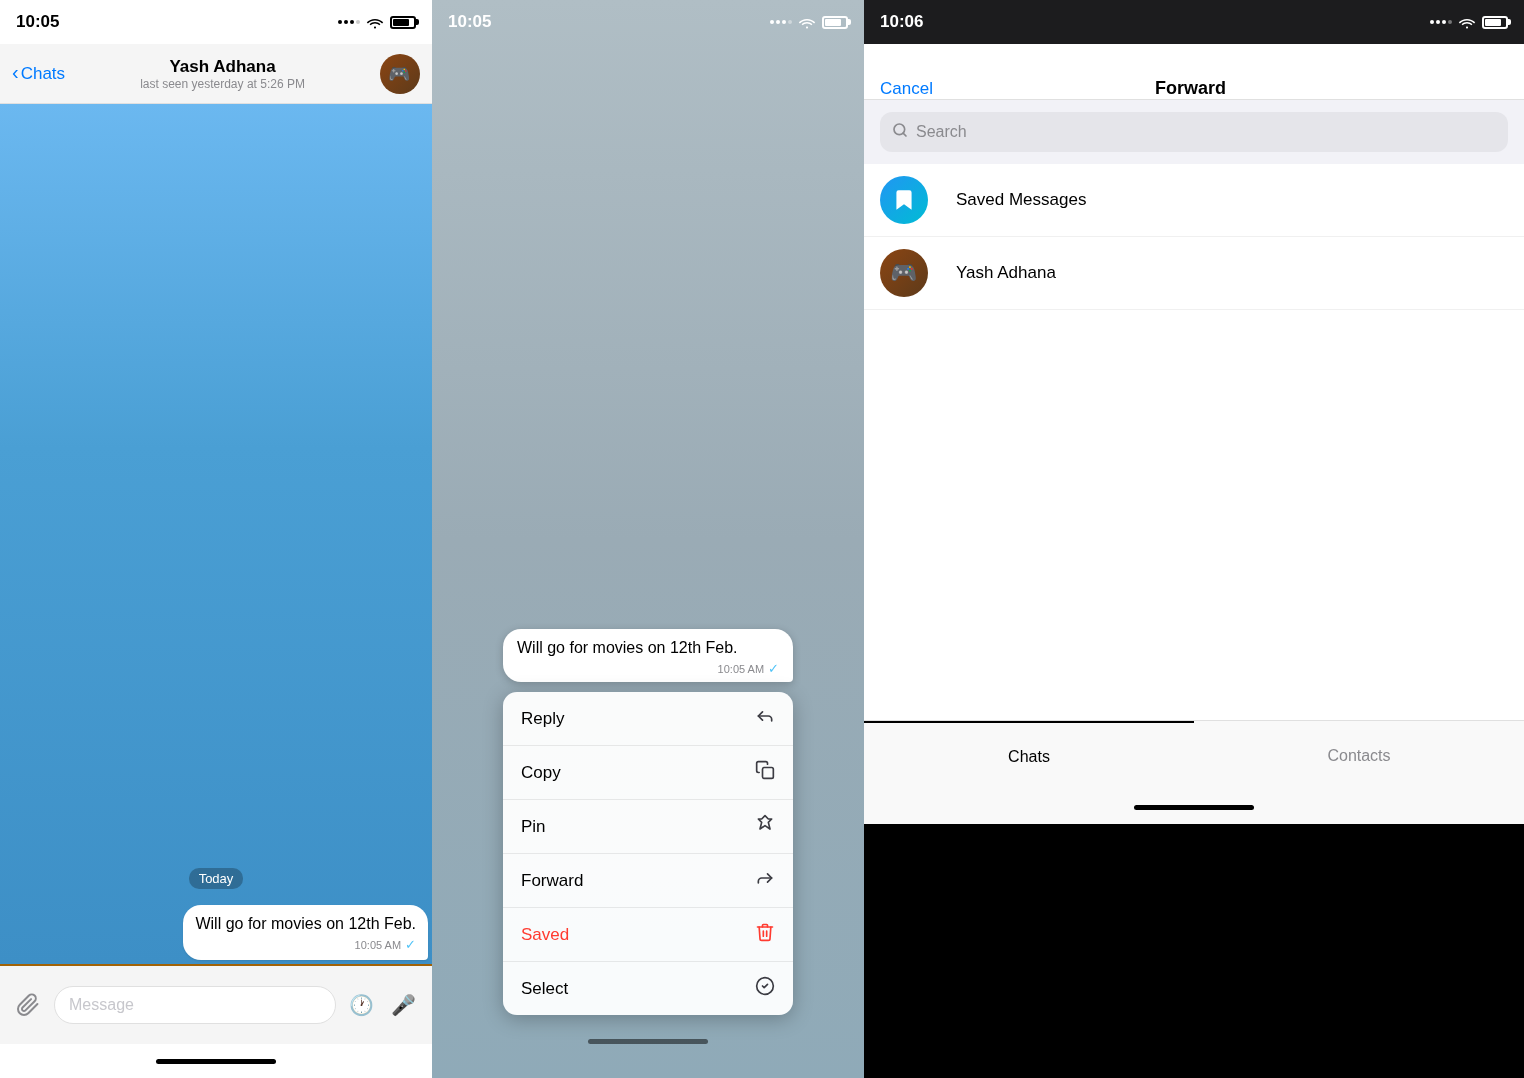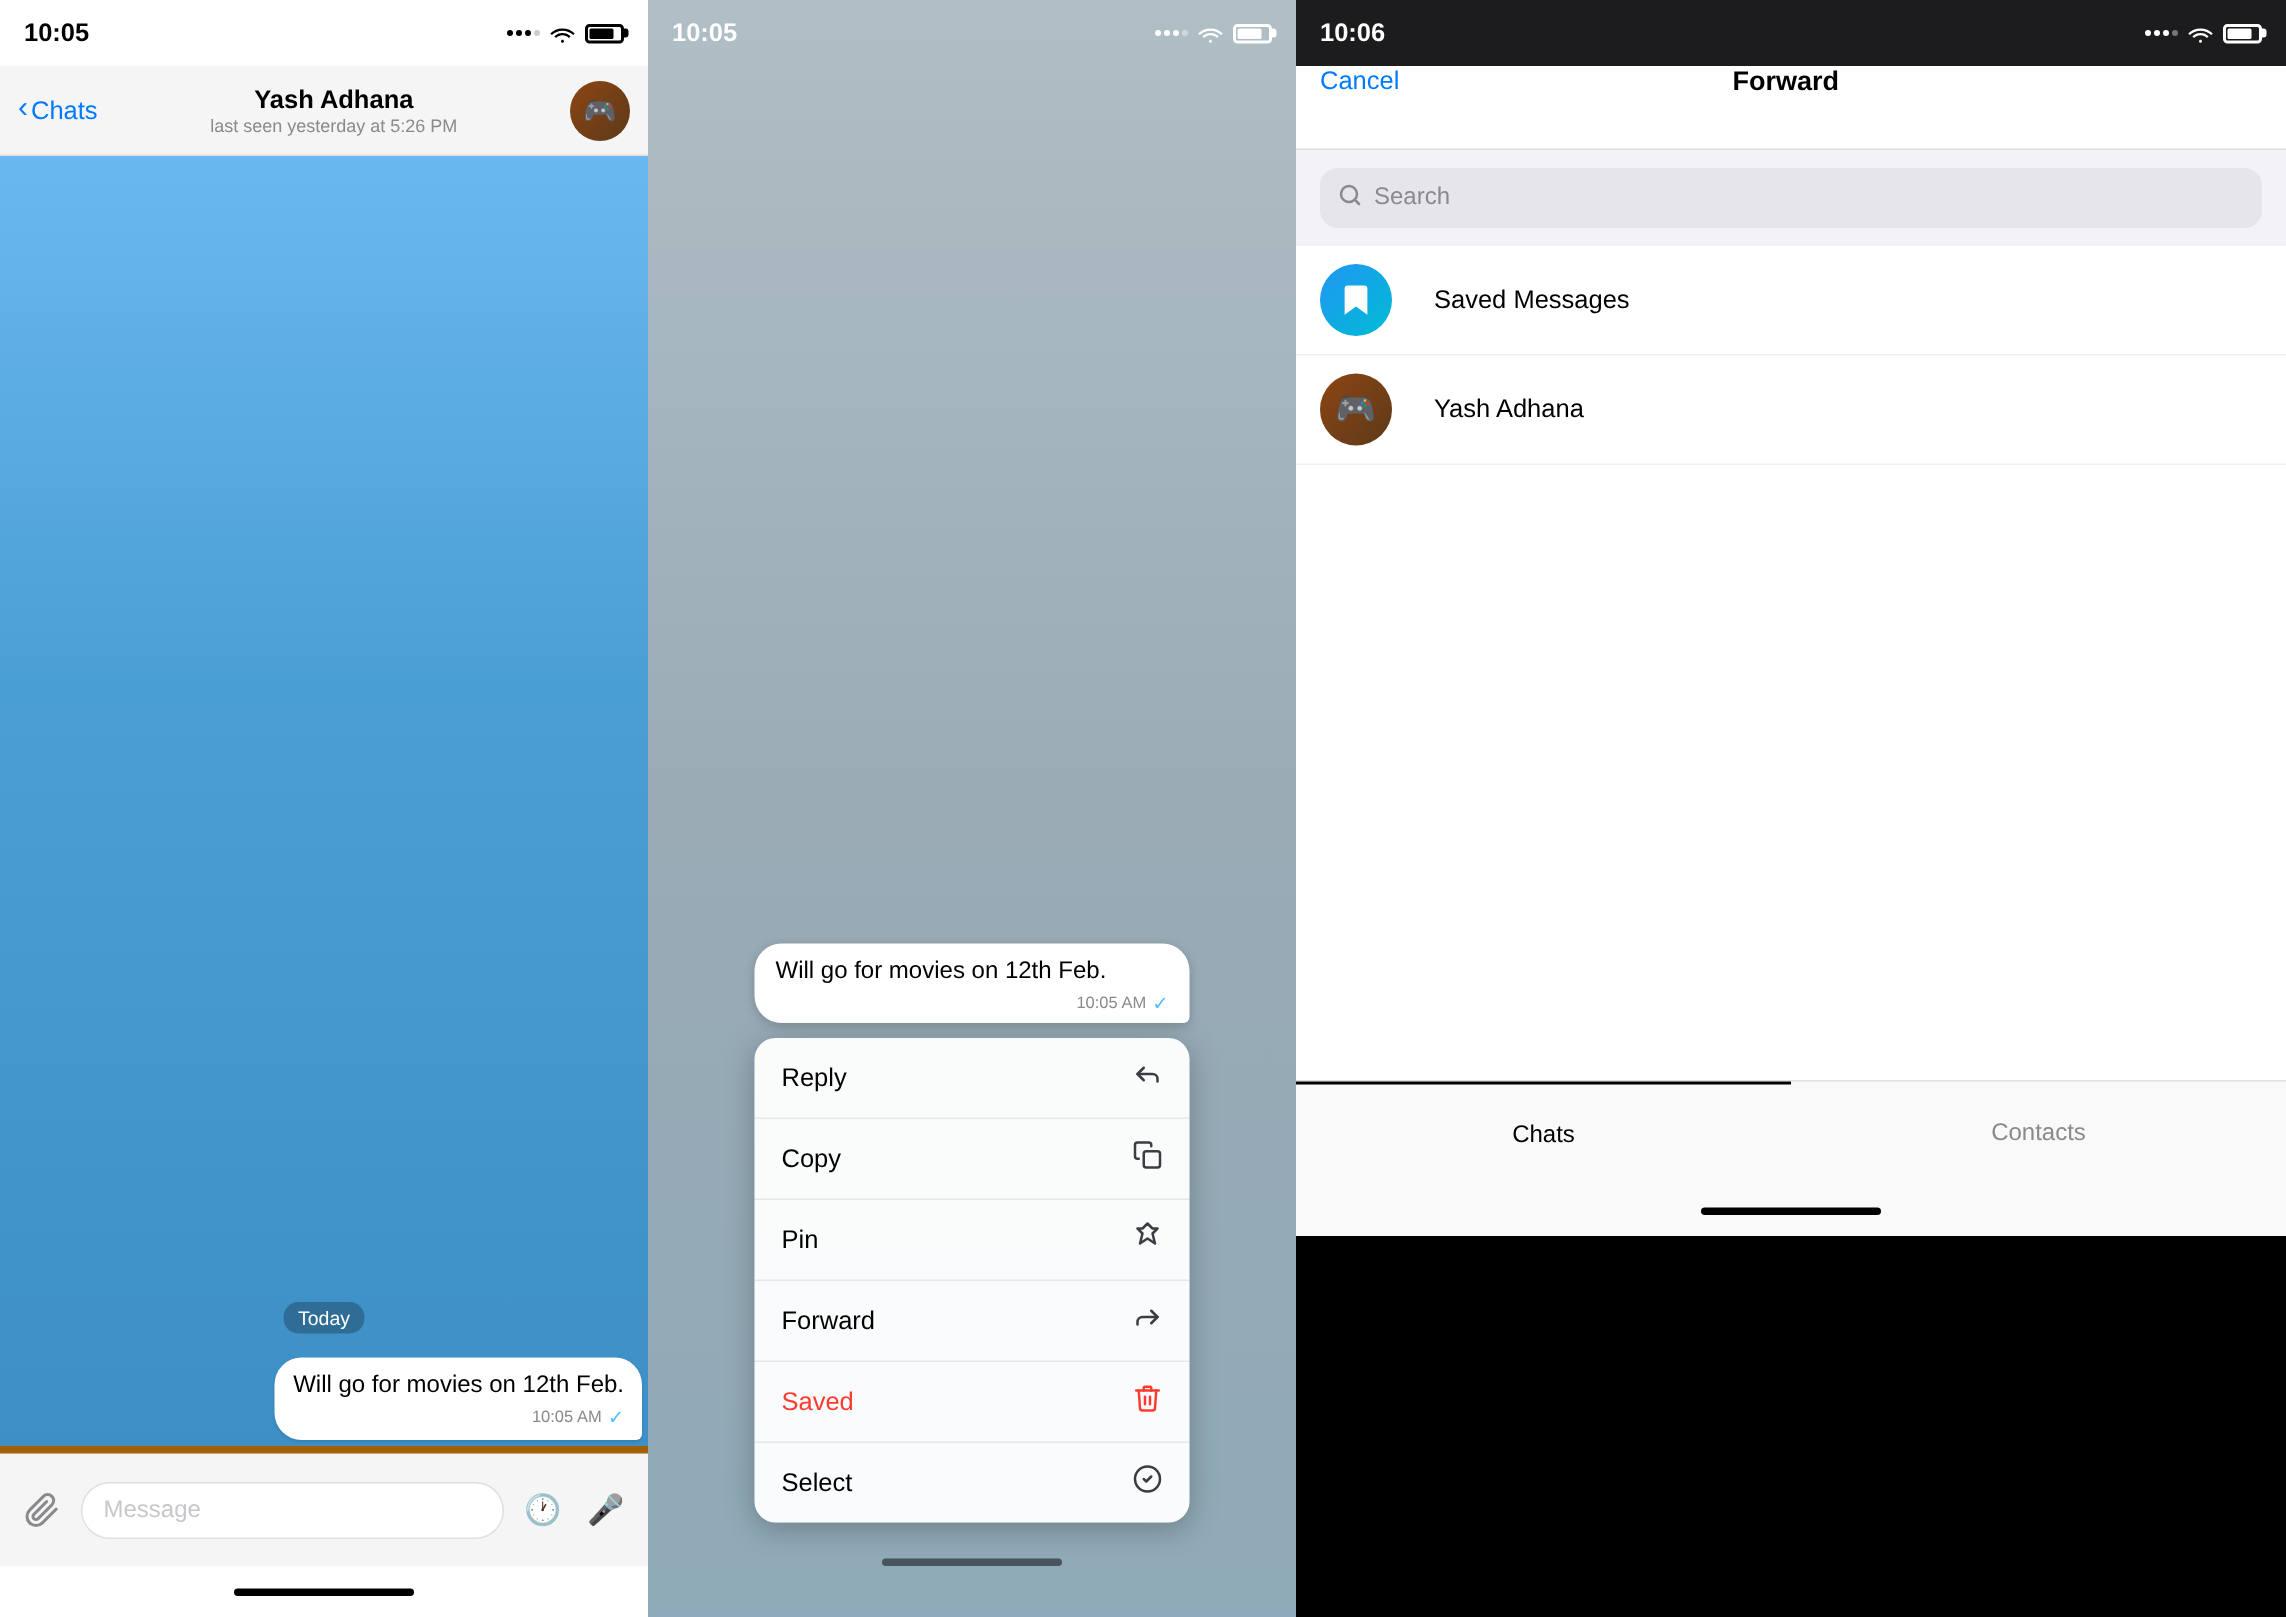--- a/index.html
+++ b/index.html
@@ -165,21 +165,21 @@
       color: #8a8a8e;
     }
     .message-tick {
       color: #4fc3f7;
       font-size: 13px;
     }
 
     .chat-input-bar {
       height: 80px;
       background: #f5f5f5;
-      border-top: 5px solid #a16207;
+      border-top: 2px solid #a16207;
       display: flex;
       align-items: center;
       padding: 8px 12px;
       gap: 10px;
     }
     .attach-btn {
       width: 32px;
       height: 32px;
       display: flex;
       align-items: center;
@@ -338,21 +338,21 @@
     .panel3-content {
       flex: 1;
       background: #f2f2f7;
       display: flex;
       flex-direction: column;
     }
     .forward-header {
       height: 56px;
       background: #fff;
       display: flex;
-      align-items: flex-start;
+      align-items: flex-end;
       justify-content: space-between;
       padding: 0 16px;
       border-bottom: 1px solid #e0e0e0;
     }
     .cancel-btn {
       font-size: 17px;
       color: #007aff;
       cursor: pointer;
     }
     .forward-title {

